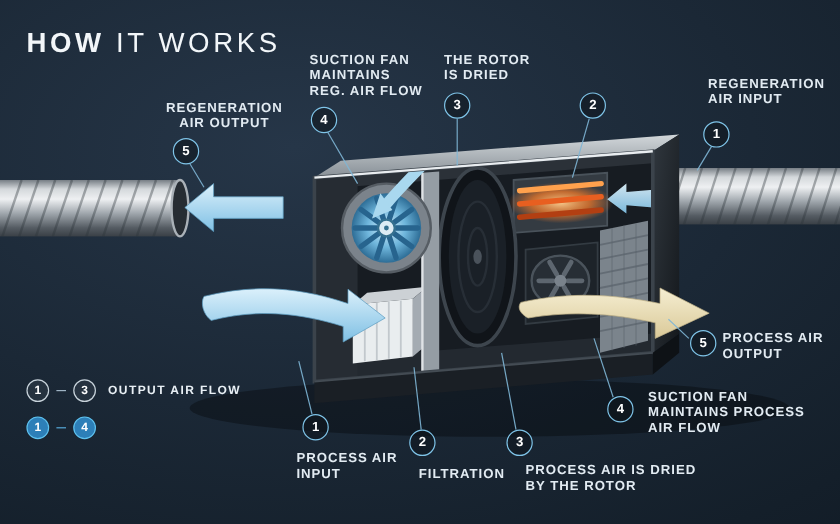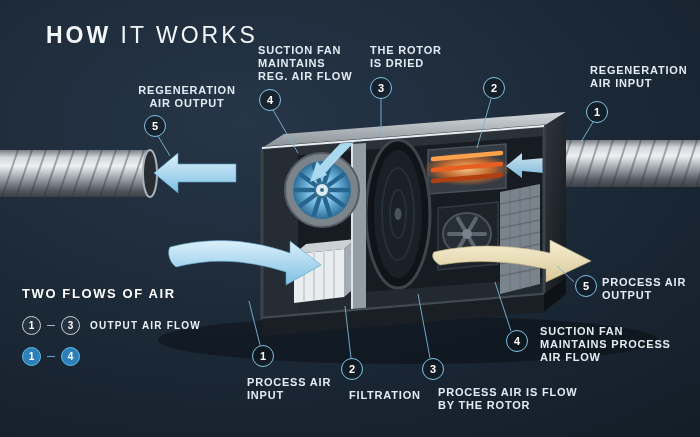--- a/index.html
+++ b/index.html
@@ -4,21 +4,21 @@
 <style>
   html,body{margin:0;padding:0;background:#0d141c;}
   .stage{
     position:relative;width:700px;height:437px;overflow:hidden;
     background:radial-gradient(130% 120% at 35% 28%, #263648 0%, #1b2836 42%, #141f2a 72%, #0f1722 100%);
     font-family:"Liberation Sans", sans-serif;
   }
   .illus{position:absolute;left:0;top:0;}
   .title{
     position:absolute;left:22px;top:22px;color:#f2f6f9;
-    font-size:23px;letter-spacing:3px;font-weight:300;margin-left:24px;
+    font-size:23px;letter-spacing:3px;font-weight:300;
   }
   .title .em{font-weight:700;}
   .co-label{
     position:absolute;color:var(--text,#e2ebf2);font-size:11px;
     letter-spacing:0.8px;line-height:13px;white-space:pre-line;font-weight:700;
   }
   .center{text-align:center;}
   .co-num{
     position:absolute;width:22px;height:22px;border-radius:50%;
     border:1.5px solid var(--accent,#7fc4e8);box-sizing:border-box;
@@ -244,33 +244,32 @@
   <div class="co-num" style="left:586px;top:101px">1</div>
 
   <div class="co-num" style="left:252px;top:345px">1</div>
   <div class="co-label" style="left:247px;top:376px">PROCESS AIR
 INPUT</div>
 
   <div class="co-num" style="left:341px;top:358px">2</div>
   <div class="co-label" style="left:349px;top:389px">FILTRATION</div>
 
   <div class="co-num" style="left:422px;top:358px">3</div>
-  <div class="co-label" style="left:438px;top:386px">PROCESS AIR IS FLOW
+  <div class="co-label" style="left:438px;top:386px">PROCESS AIR IS DRIED
 BY THE ROTOR</div>
 
   <div class="co-num" style="left:506px;top:330px">4</div>
   <div class="co-label" style="left:540px;top:325px">SUCTION FAN
 MAINTAINS PROCESS
 AIR FLOW</div>
 
   <div class="co-num" style="left:575px;top:275px">5</div>
   <div class="co-label" style="left:602px;top:276px">PROCESS AIR
 OUTPUT</div>
 
-  <div class="legend-title" style="left:22px;top:286px;position:absolute">TWO FLOWS OF AIR</div>
 
   <div class="legend-row" style="left:22px;top:316px">
     <span class="legend-num">1</span>
     <span class="legend-dash"></span>
     <span class="legend-num">3</span>
     <span class="legend-label">OUTPUT AIR FLOW</span>
   </div>
 
   <div class="legend-row" style="left:22px;top:347px">
     <span class="legend-num regen">1</span>

